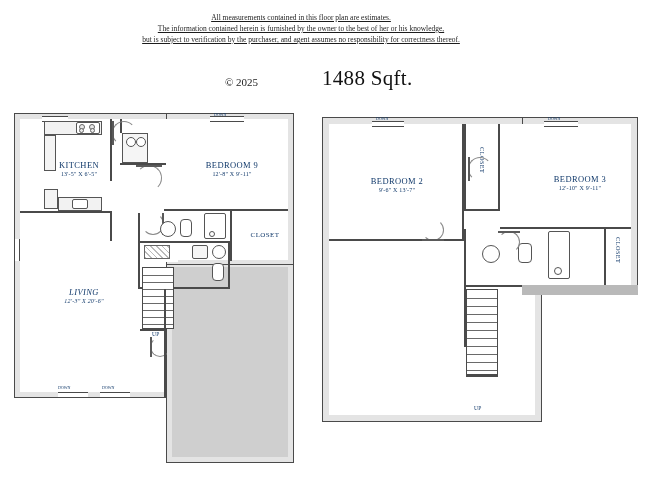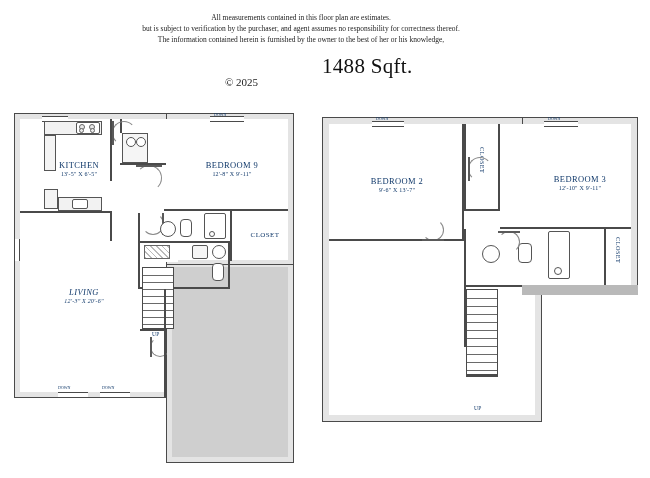--- a/index.html
+++ b/index.html
@@ -25,31 +25,32 @@
   .disclaimer {
     position: absolute;
     top: 12px;
     left: 0;
     width: 602px;
     text-align: center;
     font-size: 7.5px;
     line-height: 11px;
     color: #1c1c1c;
     font-family: "Liberation Serif", serif;
+    text-decoration: underline;
   }
   .copyright {
     position: absolute;
     top: 76px;
     left: 225px;
     font-size: 11px;
     color: #222;
   }
   .sqft {
     position: absolute;
-    top: 54px;
+    top: 66px;
     left: 322px;
     font-size: 21px;
     color: #111;
     letter-spacing: .3px;
   }
 
   
   .plan {
     position: absolute;
   }
@@ -179,22 +180,22 @@
     white-space: nowrap;
   }
 </style>
 </head>
 <body>
 
 <div class="page">
 
   <div class="disclaimer">
     <div>All measurements contained in this floor plan are estimates.</div>
+    <div>The information contained herein is furnished by the owner to the best of her or his knowledge,</div>
     <div>but is subject to verification by the purchaser, and agent assumes no responsibility for correctness thereof.</div>
-    <div>The information contained herein is furnished by the owner to the best of her or his knowledge,</div>
   </div>
   <div class="copyright">© 2025</div>
   <div class="sqft">1488 Sqft.</div>
 
   <div class="plan" style="left:14px; top:113px; width:280px; height:350px;">
 
     <div class="wall-fill" style="left:0; top:0; width:166px; height:285px; background:#e4e4e4;"></div>
     <div class="room-fill" style="left:6px; top:6px; width:154px; height:273px;"></div>
 
     <div class="wall-fill" style="left:152px; top:148px; width:128px; height:202px; background:#e4e4e4;"></div>

